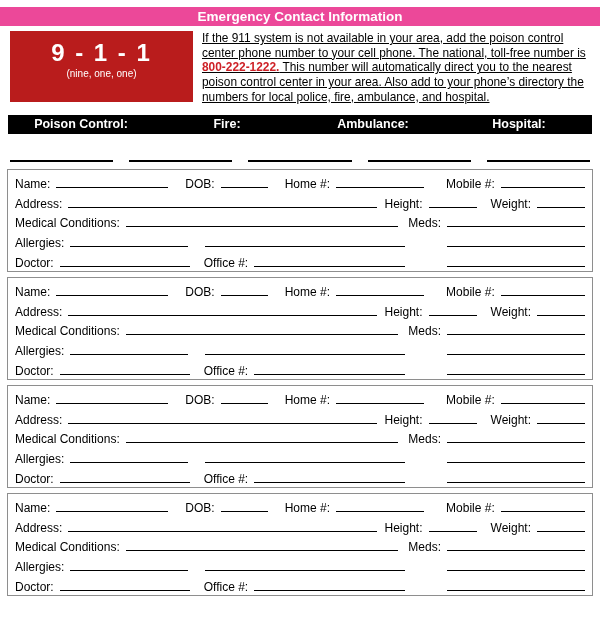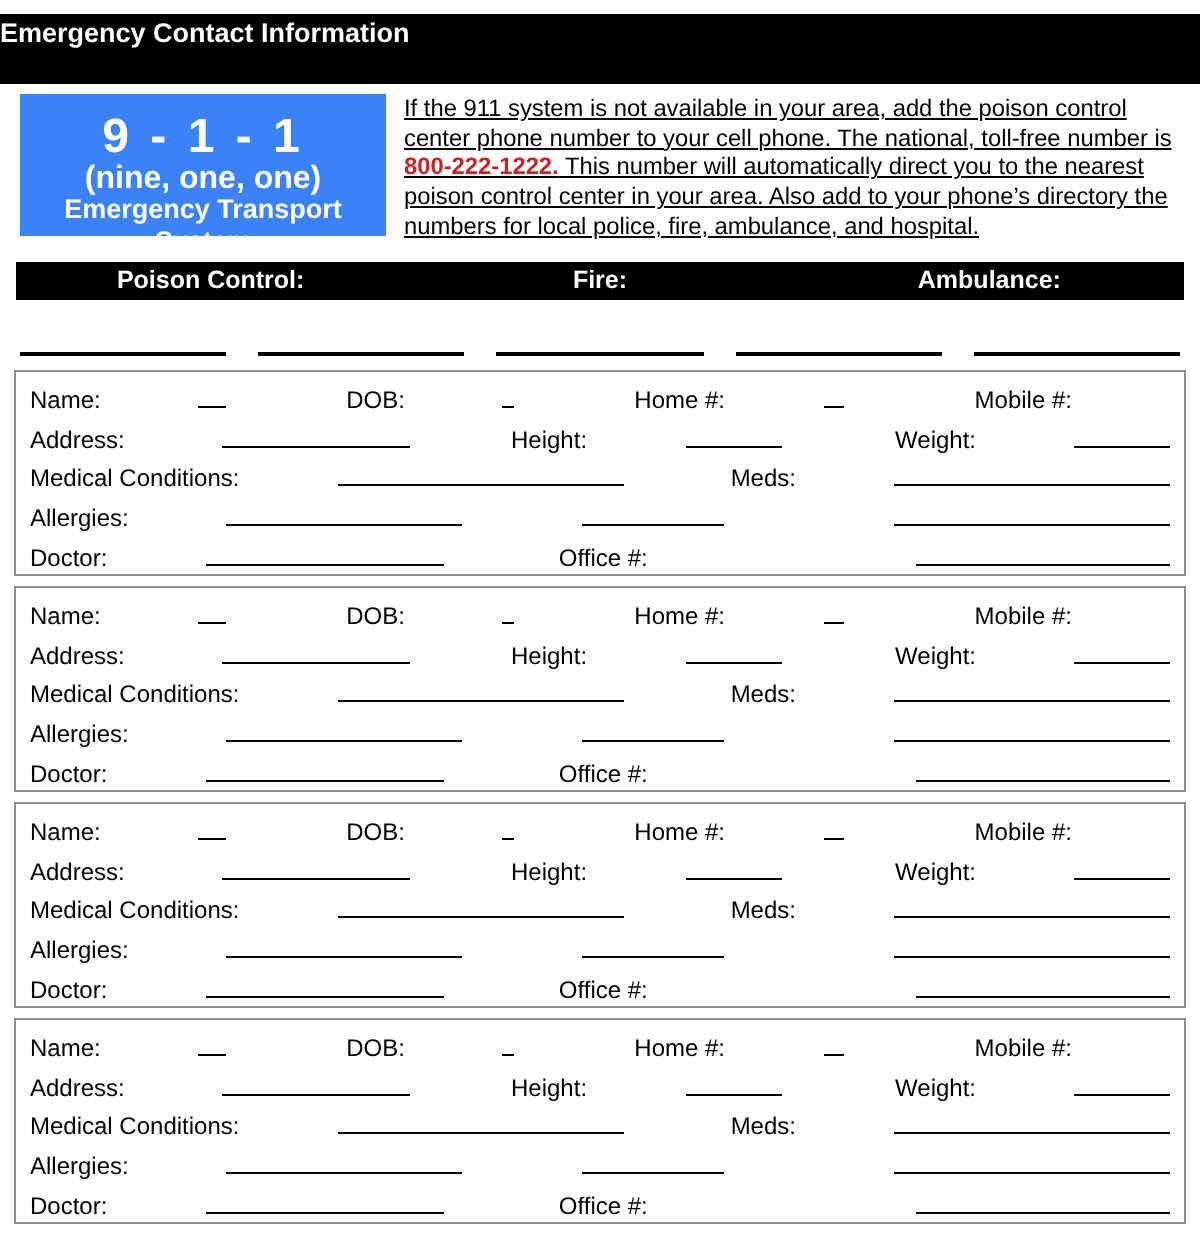--- a/index.html
+++ b/index.html
@@ -4,52 +4,52 @@
 <style>
   html, body { margin: 0; padding: 0; }
   body {
     width: 600px; height: 623px; overflow: hidden;
     background: #ffffff; color: #000;
     font-family: "Liberation Sans", sans-serif;
   }
   .page { width: 600px; height: 623px; padding-top: 7px; box-sizing: border-box; overflow: hidden; }
 
   .section-bar {
-    background: #000000; color: #fff; font-weight: 700;
-    font-size: 13.5px; 
-    height: 35px; line-height: 19px;
+    background: #ec4899; color: #fff; font-weight: 700;
+    font-size: 13.5px; text-align: center;
+    height: 19px; line-height: 19px;
   }
 
   .intro { display: flex; margin: 5px 10px 0 10px; gap: 9px; }
   .nine11 {
     width: 183px; min-width: 183px; height: 71px; box-sizing: border-box;
-    background: #3b82f6; color: #fff; text-align: center; padding-top: 8px;
+    background: #b91c1c; color: #fff; text-align: center; padding-top: 8px;
   }
   .n1 { font-size: 24px; font-weight: 700; line-height: 27px; letter-spacing: 2px; }
-  .n2 { font-size: 16px; font-weight: 700; line-height: 15px; }
+  .n2 { font-size: 10px; font-weight: 400; line-height: 15px; }
   .n3 { font-size: 13.5px; font-weight: 700; line-height: 16px; }
   .desc { flex: 1; margin: 0; font-size: 11.9px; line-height: 14.7px; text-decoration: underline; }
   .phone { color: #ce2127; font-weight: 700; }
 
   .contact-labels { display: flex; gap: 0; margin: 10px 8px 0 8px; }
   .clabel {
     flex: 1; height: 19px; line-height: 19px; background: #000; color: #fff;
     font-weight: 700; font-size: 12.5px; text-align: center; white-space: nowrap;
   }
   .contact-lines { display: flex; gap: 12px; margin: 0 8px; height: 28px; align-items: flex-end; }
   .cline { flex: 1; margin: 0 2px; border-bottom: 2px solid #000; height: 0; }
 
   .family-bar { margin-top: 11px; }
   .members { margin: 7px 7px 0 7px; }
   .member {
     box-sizing: border-box; height: 103px; border: 1px solid #8e8e8e;
     padding: 2px 7px 0 7px; margin-bottom: 5px;
     display: flex; flex-direction: column; justify-content: space-evenly;
   }
-  .frow { display: flex; align-items: flex-end; font-size: 12px; height: 19px; gap: 43px; }
+  .frow { display: flex; align-items: flex-end; font-size: 12px; height: 19px; }
   .lbl { white-space: nowrap; line-height: 14px; }
   .line { border-bottom: 1.4px solid #000; height: 0; margin: 0 0 3px 6px; }
 
   .w-name    { width: 112px; }
   .w-dob     { width: 47px; }
   .w-home    { width: 88px; }
   .w-hw      { width: 48px; }
   .w-allergy { width: 118px; }
   .w-doctor  { width: 130px; }
   .w-right   { width: 138px; }
@@ -66,29 +66,29 @@
 <body>
 
 <div class="page">
 
   <div class="section-bar">Emergency Contact Information</div>
 
   <div class="intro">
     <div class="nine11">
       <div class="n1">9 - 1 - 1</div>
       <div class="n2">(nine, one, one)</div>
-      <div class="n3">Emergency Transport System</div>
     </div>
     <p class="desc"><span>If the 911 system is not available in your area, add the poison control center phone number to your cell phone. The national, toll-free number is </span><span class="phone">800-222-1222.</span><span> This number will automatically direct you to the nearest poison control center in your area. Also add to your phone’s directory the numbers for local police, fire, ambulance, and hospital.</span></p>
   </div>
 
   <div class="contact-labels">
     <div class="clabel">Poison Control:</div>
     <div class="clabel">Fire:</div>
     <div class="clabel">Ambulance:</div>
+    <div class="clabel">Hospital:</div>
   </div>
 
   <div class="contact-lines">
     <div class="cline"></div>
     <div class="cline"></div>
     <div class="cline"></div>
     <div class="cline"></div>
     <div class="cline"></div>
   </div>
 

